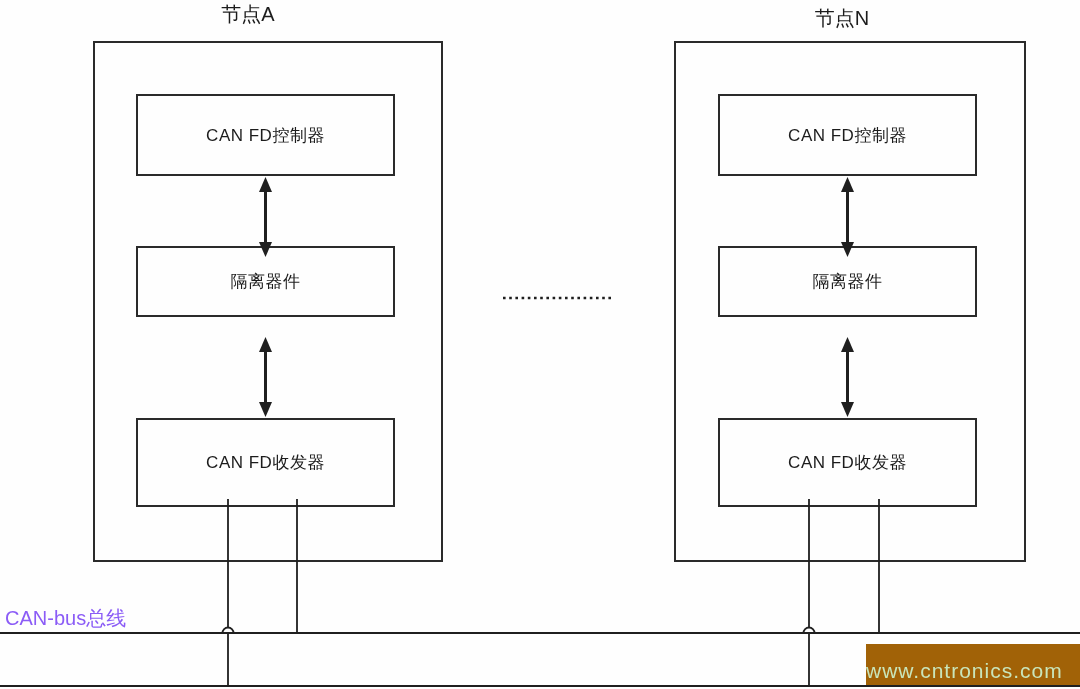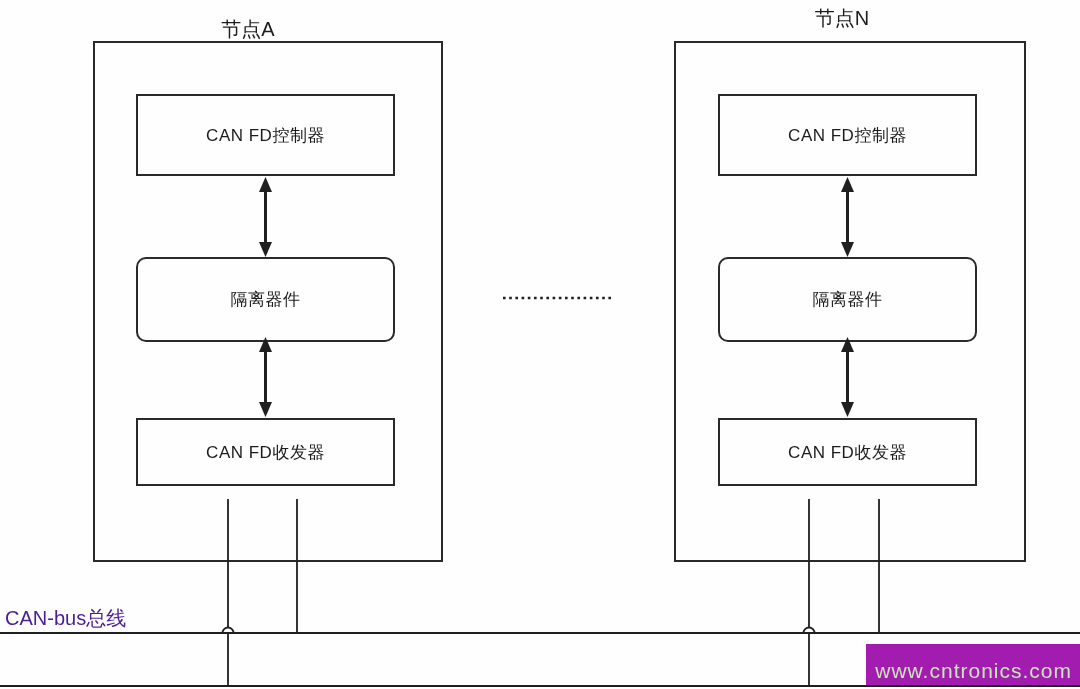--- a/index.html
+++ b/index.html
@@ -16,21 +16,21 @@
     overflow: hidden;
     color: #1a1a1a;
   }
   .node-title {
     position: absolute;
     transform: translateX(-50%);
     font-size: 20px;
     color: #1c1c1c;
     white-space: nowrap;
   }
-  .node-title.a { left: 248px; top: 16px; }
+  .node-title.a { left: 248px; top: 1px; }
   .node-title.n { left: 842px; top: 5px; }
 
   .node-box {
     position: absolute;
     border: 2px solid #2a2a2a;
     box-sizing: border-box;
     background: transparent;
   }
   .node-box.a { left: 93px;  top: 41px; width: 350px; height: 521px; }
   .node-box.n { left: 674px; top: 41px; width: 352px; height: 521px; }
@@ -43,49 +43,49 @@
     display: flex;
     align-items: center;
     justify-content: center;
     font-size: 17px;
     color: #1c1c1c;
     letter-spacing: 0.5px;
   }
   .block.col-a { left: 136px; width: 259px; }
   .block.col-n { left: 718px; width: 259px; }
   .block.row-1 { top: 94px;  height: 82px; }
-  .block.row-2 { top: 257px; height: 85px; border-radius: 10px; }
-  .block.row-3 { top: 418px; height: 68px; }
+  .block.row-2 { top: 246px; height: 71px; }
+  .block.row-3 { top: 418px; height: 89px; }
 
   .overlay {
     position: absolute;
     left: 0; top: 0;
     width: 1080px;
     height: 689px;
     pointer-events: none;
   }
 
   .bus-label {
     position: absolute;
     left: 5px;
     top: 605px;
     font-size: 20px;
-    color: #4c1d95;
+    color: #8b5cf6;
     white-space: nowrap;
   }
   .watermark-box {
     position: absolute;
     left: 866px;
     top: 644px;
     width: 214px;
     height: 41px;
-    background: #a21caf;
+    background: #a16207;
     display: flex;
     align-items: flex-end;
-    justify-content: flex-end;
+    justify-content: flex-start;
     padding: 0 8px 2px 0;
     box-sizing: border-box;
   }
   .watermark-text {
     font-size: 21px;
     color: #c9e5ba;
     letter-spacing: 1px;
     white-space: nowrap;
   }
 </style>

